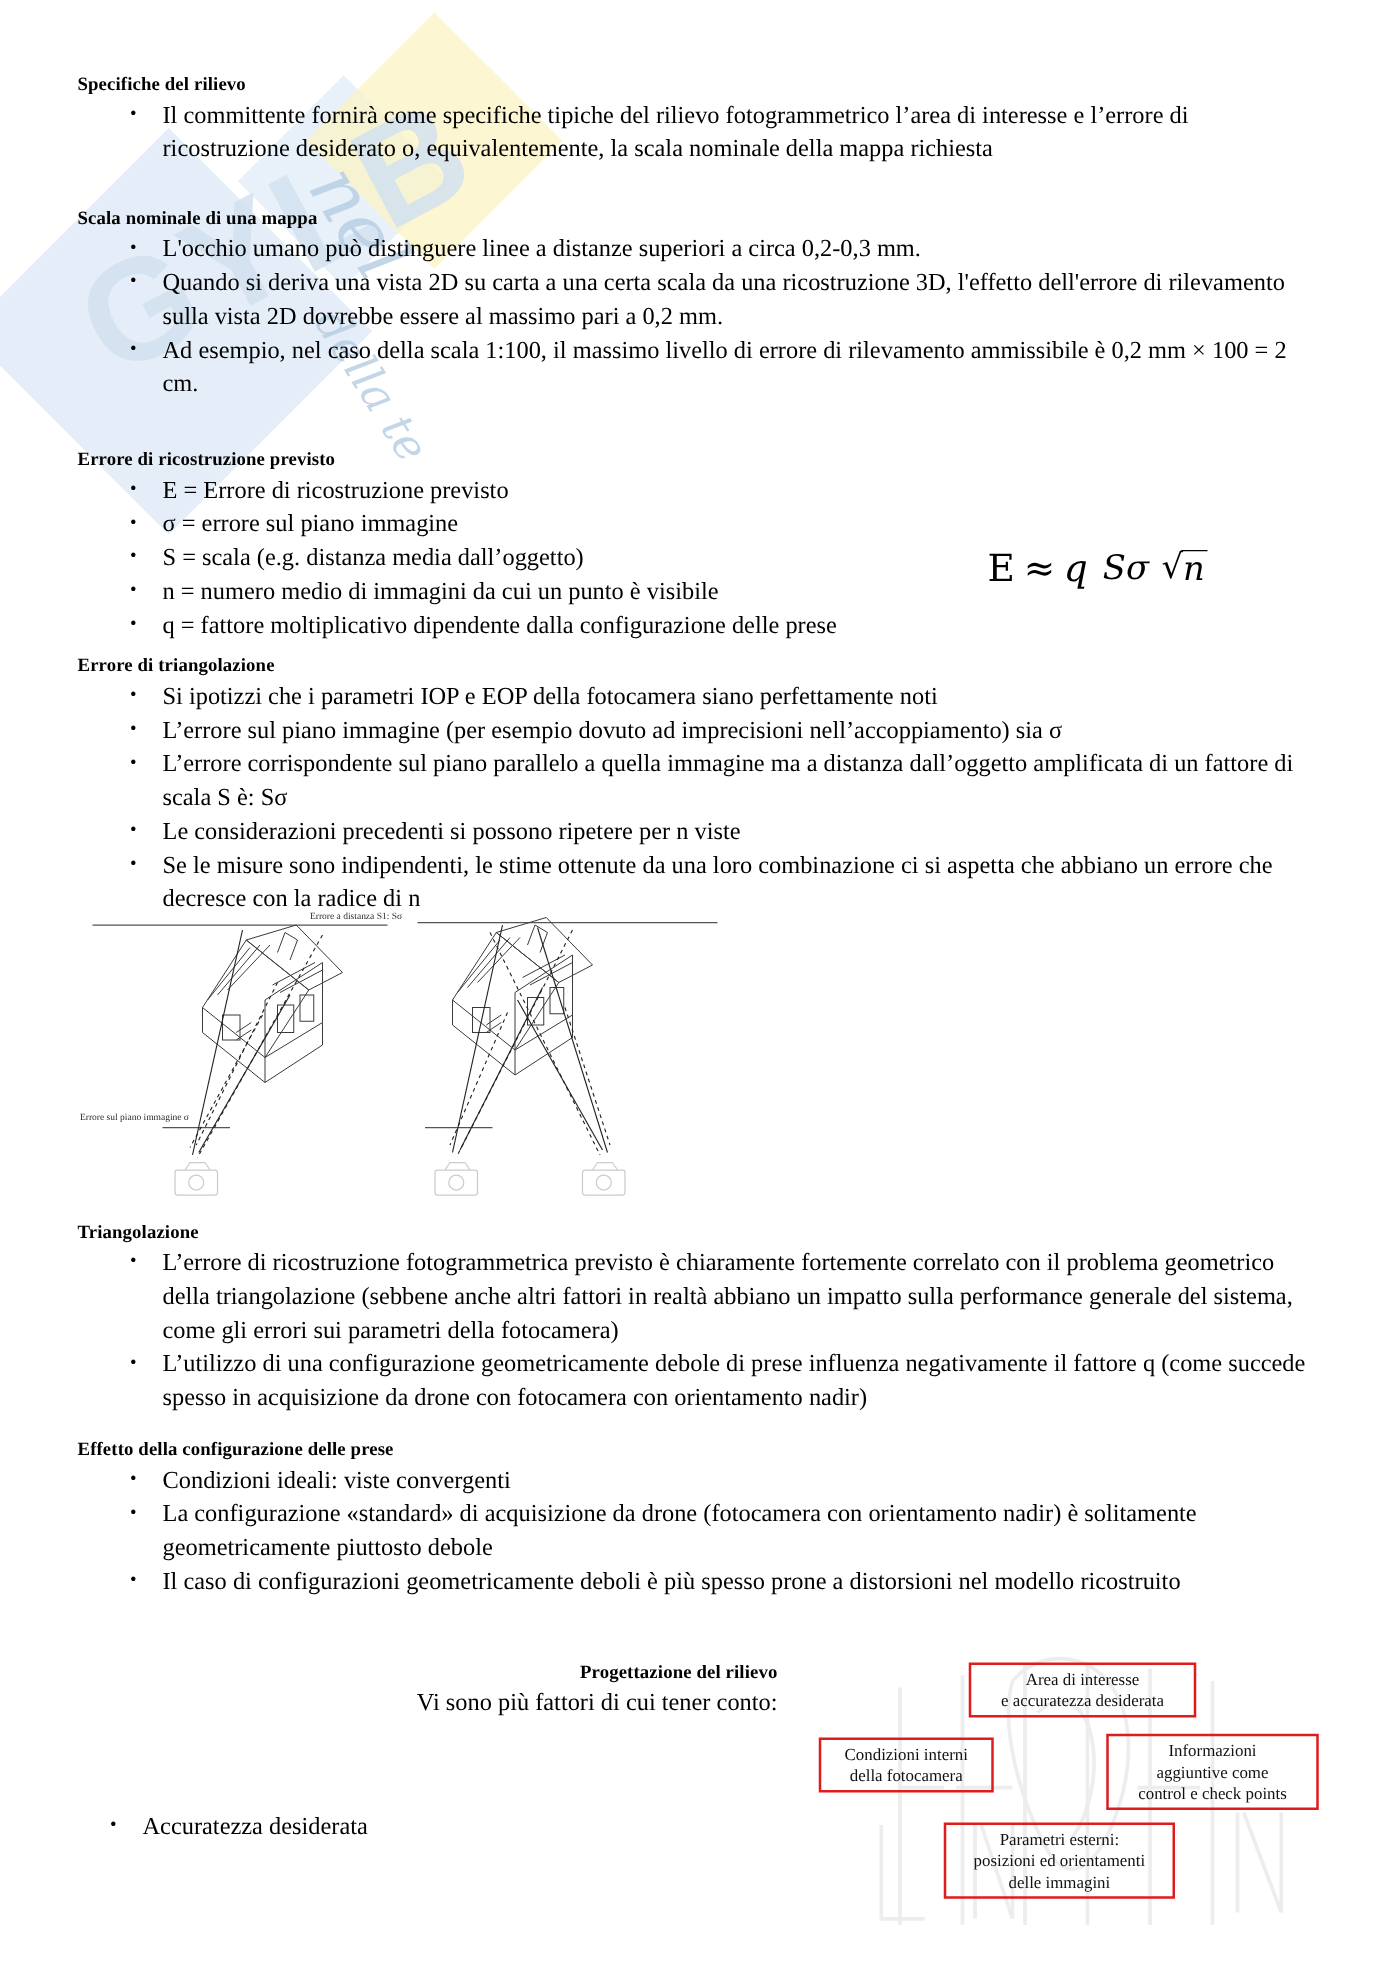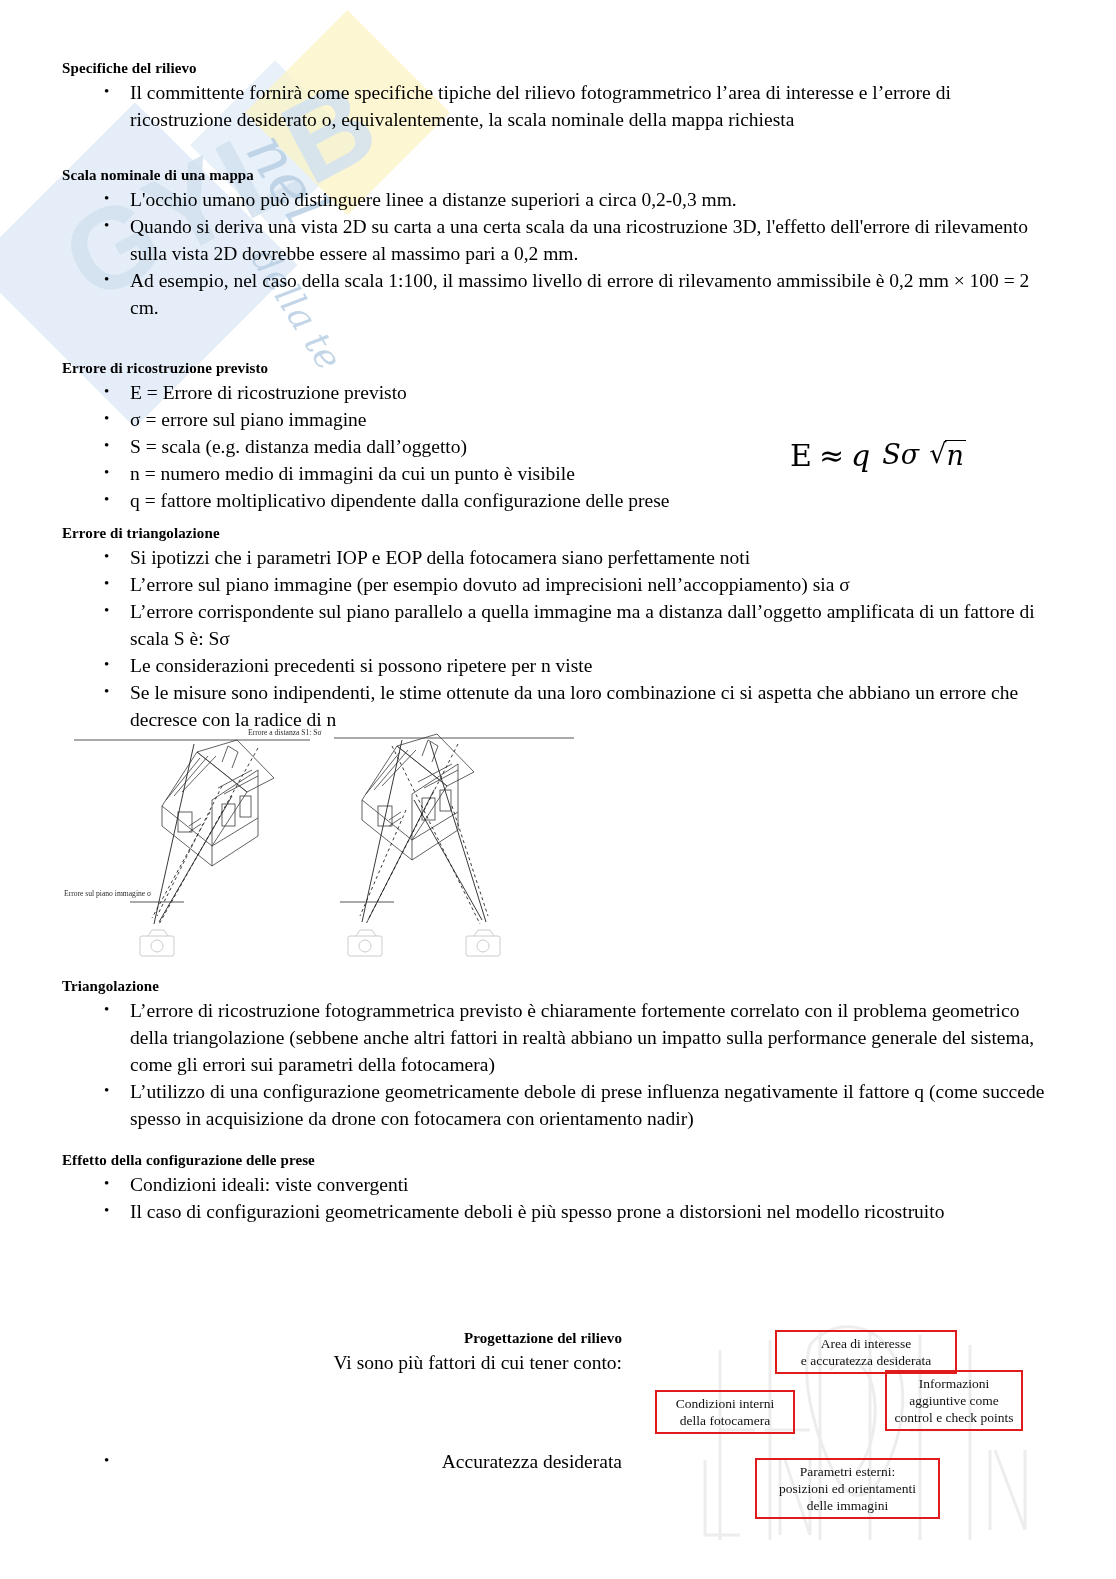--- a/index.html
+++ b/index.html
@@ -218,21 +218,21 @@
     text-align: center;
     font-size: 13.5px;
     line-height: 17px;
     color: #111;
     padding: 3px 7px;
     box-sizing: border-box;
     font-family: "Liberation Serif", serif;
   }
   .rbox-area   { left: 120px; top: 0px;   width: 182px; }
   .rbox-intern { left: 0px;   top: 60px;  width: 140px; }
-  .rbox-info   { left: 230px; top: 40px;  width: 138px; }
+  .rbox-info   { left: 230px; top: 57px;  width: 170px; }
   .rbox-estern { left: 100px; top: 128px; width: 185px; }
 </style>
 </head>
 <body>
 
 <div id="page">
 
   <div class="wm-layer wm-top">
     <div class="wm-diamond-blue"></div>
     <div class="wm-diamond-blue2"></div>
@@ -399,30 +399,31 @@
       <ul class="bullets">
         <li>L’errore di ricostruzione fotogrammetrica previsto è chiaramente fortemente correlato con il problema geometrico della triangolazione (sebbene anche altri fattori in realtà abbiano un impatto sulla performance generale del sistema, come gli errori sui parametri della fotocamera)</li>
         <li>L’utilizzo di una configurazione geometricamente debole di prese influenza negativamente il fattore q (come succede spesso in acquisizione da drone con fotocamera con orientamento nadir)</li>
       </ul>
     </div>
 
     <div class="section" style="left:62px; top:1152px; width:990px;">
       <h2 class="heading">Effetto della configurazione delle prese</h2>
       <ul class="bullets">
         <li>Condizioni ideali: viste convergenti</li>
+        <li>La configurazione «standard» di acquisizione da drone (fotocamera con orientamento nadir) è solitamente geometricamente piuttosto debole</li>
         <li>Il caso di configurazioni geometricamente deboli è più spesso prone a distorsioni nel modello ricostruito</li>
       </ul>
     </div>
 
     <div class="section" style="left:62px; top:1330px; width:560px;text-align:right;">
       <h2 class="heading">Progettazione del rilievo</h2>
       <p class="plain">Vi sono più fattori di cui tener conto:</p>
     </div>
 
-    <div class="section" style="left:62px; top:1448px; width:560px;text-align:right;">
+    <div class="section" style="left:46px; top:1448px; width:560px;">
       <ul class="bullets">
         <li>Accuratezza desiderata</li>
       </ul>
     </div>
 
     <div class="figure-boxes">
       <div class="rbox rbox-area">
         <div>Area di interesse</div>
         <div>e accuratezza desiderata</div>
       </div>

